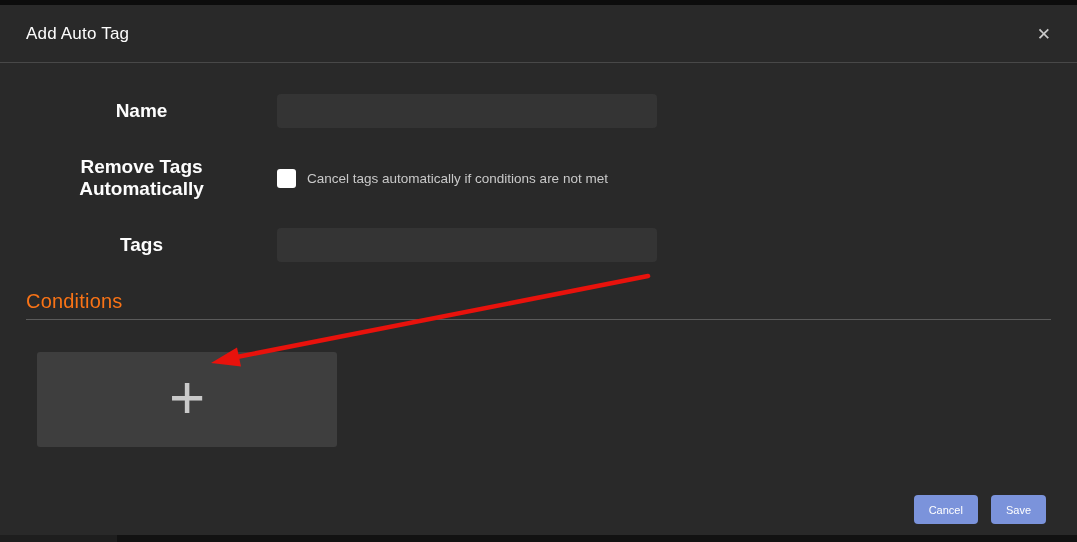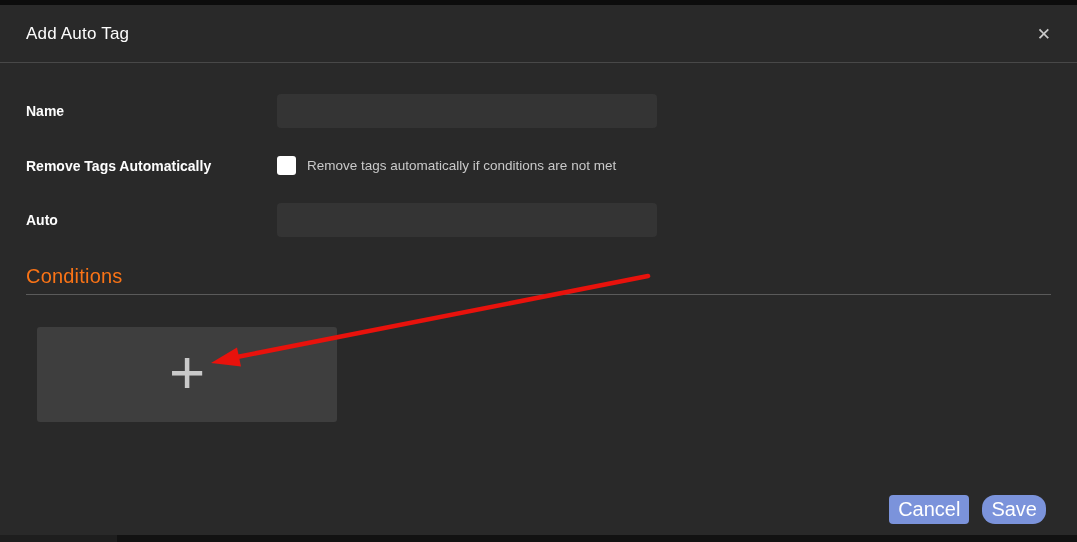--- a/index.html
+++ b/index.html
@@ -36,22 +36,22 @@
     color: #c9c9c9; font-size: 17px; line-height: 1;
     font-family: "Liberation Sans", sans-serif;
     padding: 4px;
   }
 
   .modal-body { padding: 31px 26px 0 26px; }
 
   .form-row { display: flex; align-items: center; margin-bottom: 28px; }
   .form-label {
     width: 251px; flex: none;
-    text-align: left; padding-right: 20px;
-    color: #fdfdfd; font-size: 14px; font-weight: bold;
+    text-align: center; padding-right: 20px;
+    color: #fdfdfd; font-size: 19px; font-weight: bold;
   }
   .text-input {
     width: 380px; height: 34px;
     background: #343434; border: none; border-radius: 4px;
     color: #e8e8e8; font-size: 14px; padding: 0 12px;
     font-family: "Liberation Sans", sans-serif;
     outline: none;
   }
   .checkbox-row { }
   .checkbox {
@@ -87,22 +87,22 @@
     font-family: "Liberation Sans", sans-serif;
     transform: translateY(-3px);
   }
 
   .modal-footer {
     position: absolute; right: 31px; bottom: 11px;
     display: flex; gap: 13px;
   }
   .btn {
     border: none; border-radius: 4px;
-    height: 29px; padding: 0 9px;
-    color: #ffffff; font-size: 20px; font-weight: 400;
+    height: 29px; padding: 0 15px;
+    color: #ffffff; font-size: 11px; font-weight: 400;
     font-family: "Liberation Sans", sans-serif;
     cursor: pointer;
     display: flex; align-items: center; justify-content: center;
   }
 
   .strip-bottom {
     position: absolute; bottom: 0; left: 0; width: 100%; height: 7px;
     background: #121212;
   }
   .strip-bottom-left {
@@ -131,40 +131,40 @@
     <div class="modal-body">
 
       <div class="form-row">
         <label class="form-label">Name</label>
         <input type="text" class="text-input" value="" style="">
       </div>
 
       <div class="form-row checkbox-row">
         <label class="form-label">Remove Tags Automatically</label>
         <input type="checkbox" class="checkbox" style="">
-        <span class="checkbox-desc">Remove tags automatically if conditions are not met</span>
+        <span class="checkbox-desc">Cancel tags automatically if conditions are not met</span>
       </div>
 
       <div class="form-row">
-        <label class="form-label">Auto</label>
+        <label class="form-label">Tags</label>
         <input type="text" class="text-input" value="" style="">
       </div>
 
       <h2 class="section-heading">Conditions</h2>
       <hr class="section-divider">
 
       <button class="add-condition-card">
         <span class="plus-glyph">+</span>
       </button>
 
     </div>
 
     <div class="modal-footer">
       <button class="btn" style="background: rgb(123, 147, 219);">Cancel</button>
-      <button class="btn" style="background: rgb(123, 147, 219); border-radius: 13px;">Save</button>
+      <button class="btn" style="background: rgb(123, 147, 219);">Save</button>
     </div>
 
   </div>
 
   <div class="strip-bottom"></div>
   <div class="strip-bottom-left"></div>
 
   <svg class="arrow-overlay" viewBox="0 0 1077 542">
     <line x1="648" y1="276" x2="237" y2="357" stroke-width="4.5" stroke-linecap="round" stroke="#e8120c"></line>
     <polygon points="211,363 237,347.5 241,366.5" fill="#e8120c"></polygon>

